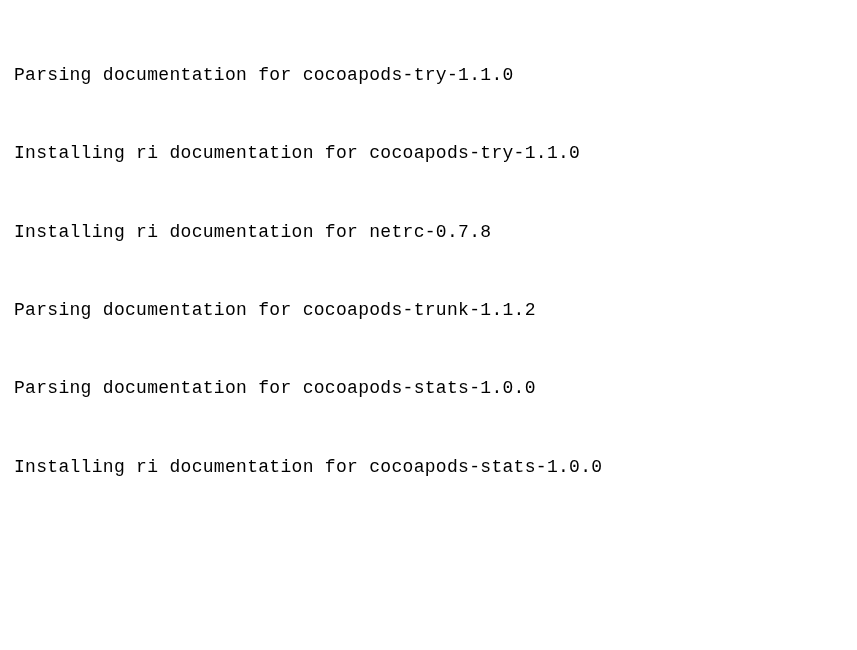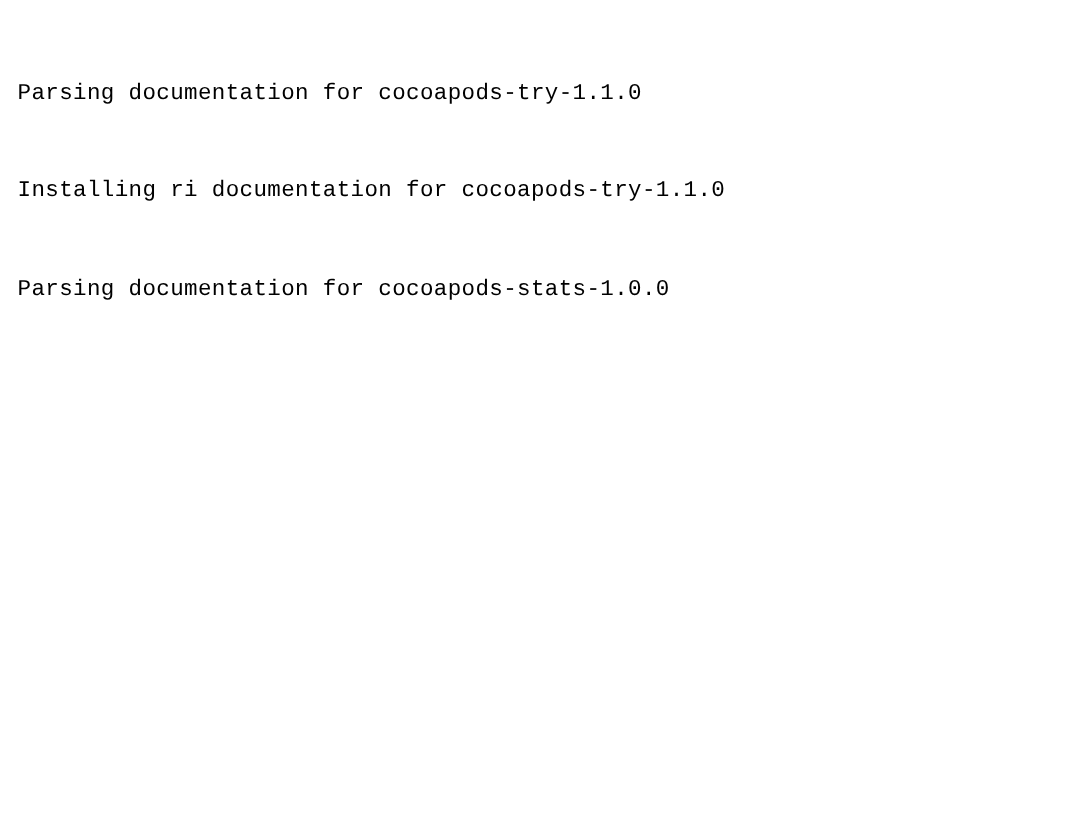--- a/index.html
+++ b/index.html
@@ -25,21 +25,24 @@
     .terminal-line {
       display: block;
     }
   </style>
 </head>
 <body>
 
 <div class="terminal-output">
   <span class="terminal-line">Parsing documentation for cocoapods-try-1.1.0</span>
   <span class="terminal-line">Installing ri documentation for cocoapods-try-1.1.0</span>
+  <span class="terminal-line">Installing ri documentation for netrc-0.7.8</span>
+  <span class="terminal-line">Parsing documentation for cocoapods-trunk-1.1.2</span>
   <span class="terminal-line">Parsing documentation for cocoapods-stats-1.0.0</span>
+  <span class="terminal-line">Installing ri documentation for cocoapods-stats-1.0.0</span>
   
   
   
   
   
   
   
   
   
   

